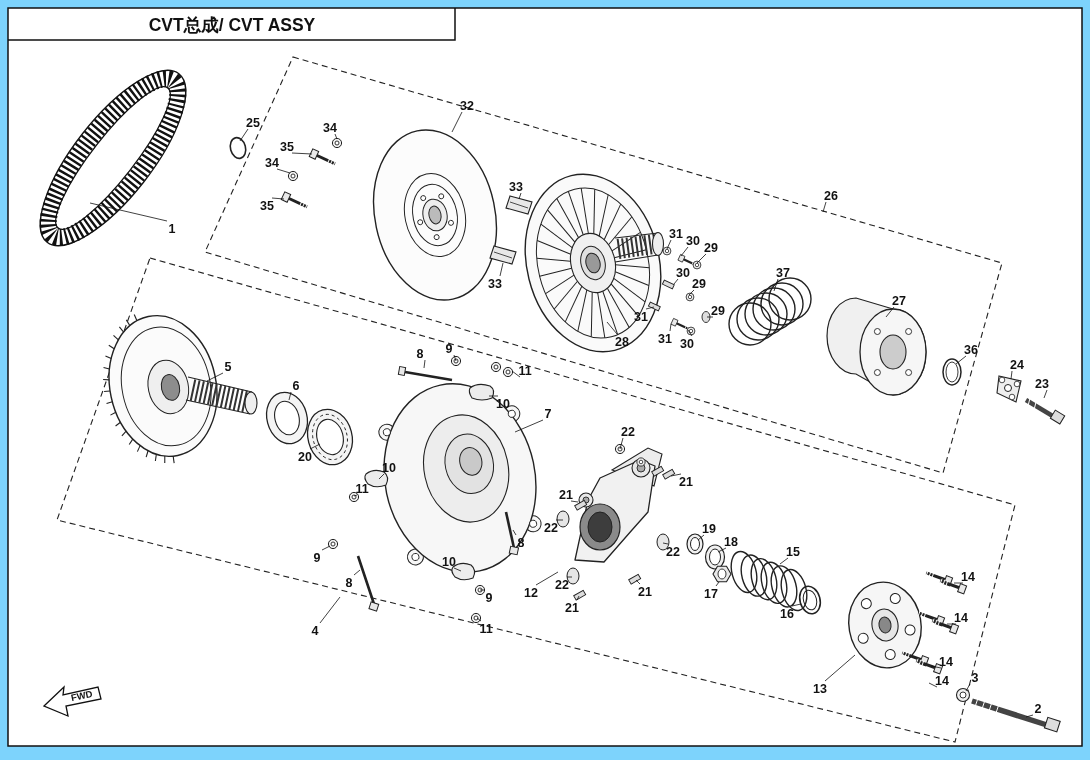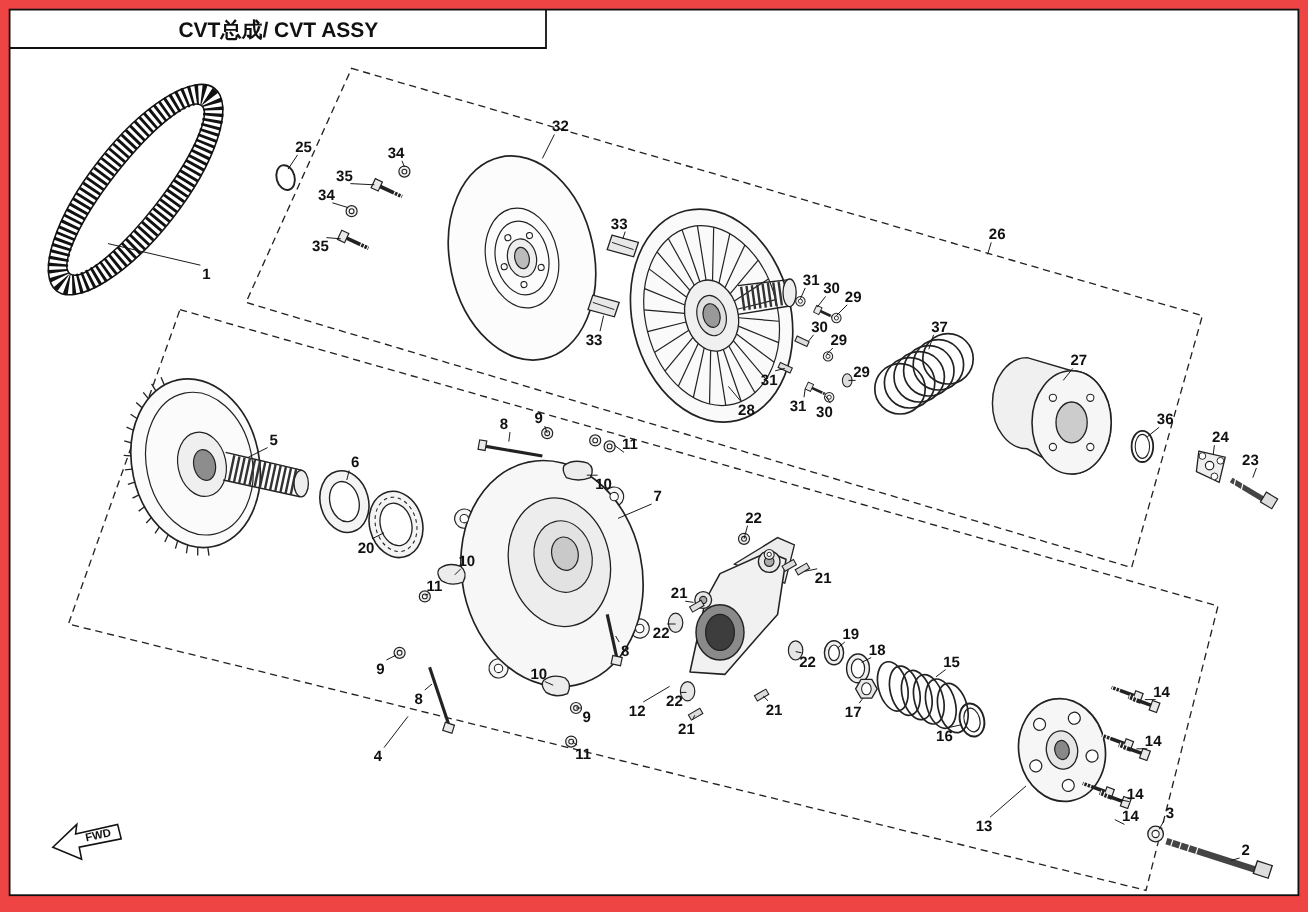--- a/index.html
+++ b/index.html
@@ -1,16 +1,16 @@
 <!DOCTYPE html>
 <html><head>
 <meta charset="utf-8">
 <style>
   html,body{margin:0;padding:0;background:#fff;}
-  .stage{width:1090px;height:760px;position:relative;background:#ef4444;}
+  .stage{width:1090px;height:760px;position:relative;background:#7dd3fc;}
   svg{display:block;font-family:"Liberation Sans",sans-serif;}
   .title-text{font:700 17.5px "Liberation Sans",sans-serif;fill:#111;}
   .callout{font:700 12.5px "Liberation Sans",sans-serif;fill:#111;}
   .leader{stroke:#111;stroke-width:0.8;fill:none;}
   .dash{fill:none;stroke:#222;stroke-width:1.1;stroke-dasharray:6 4;}
   .fwd-text{font:700 9.5px "Liberation Sans",sans-serif;fill:#111;}
 </style>
 </head>
 <body>
 

